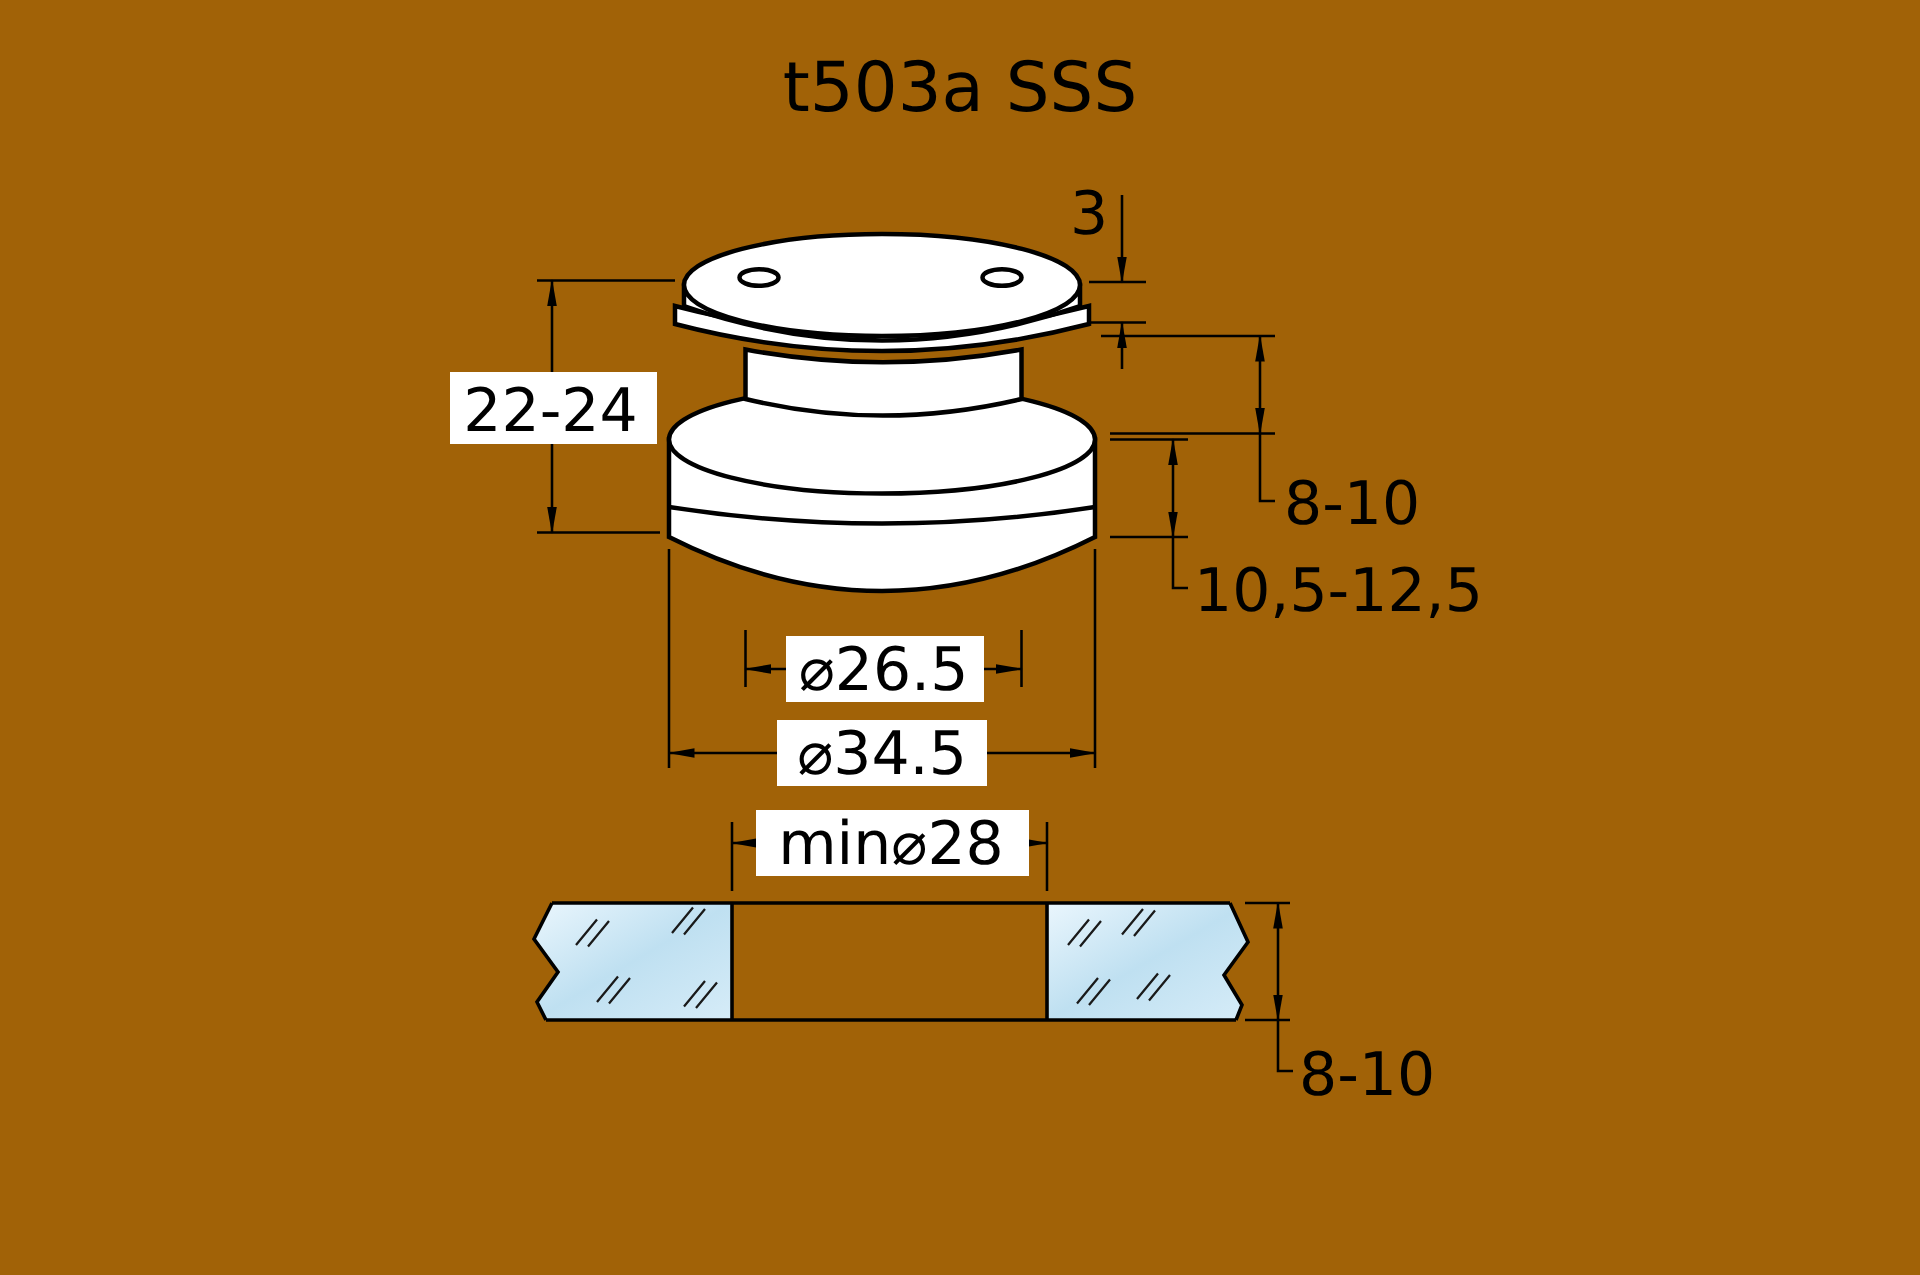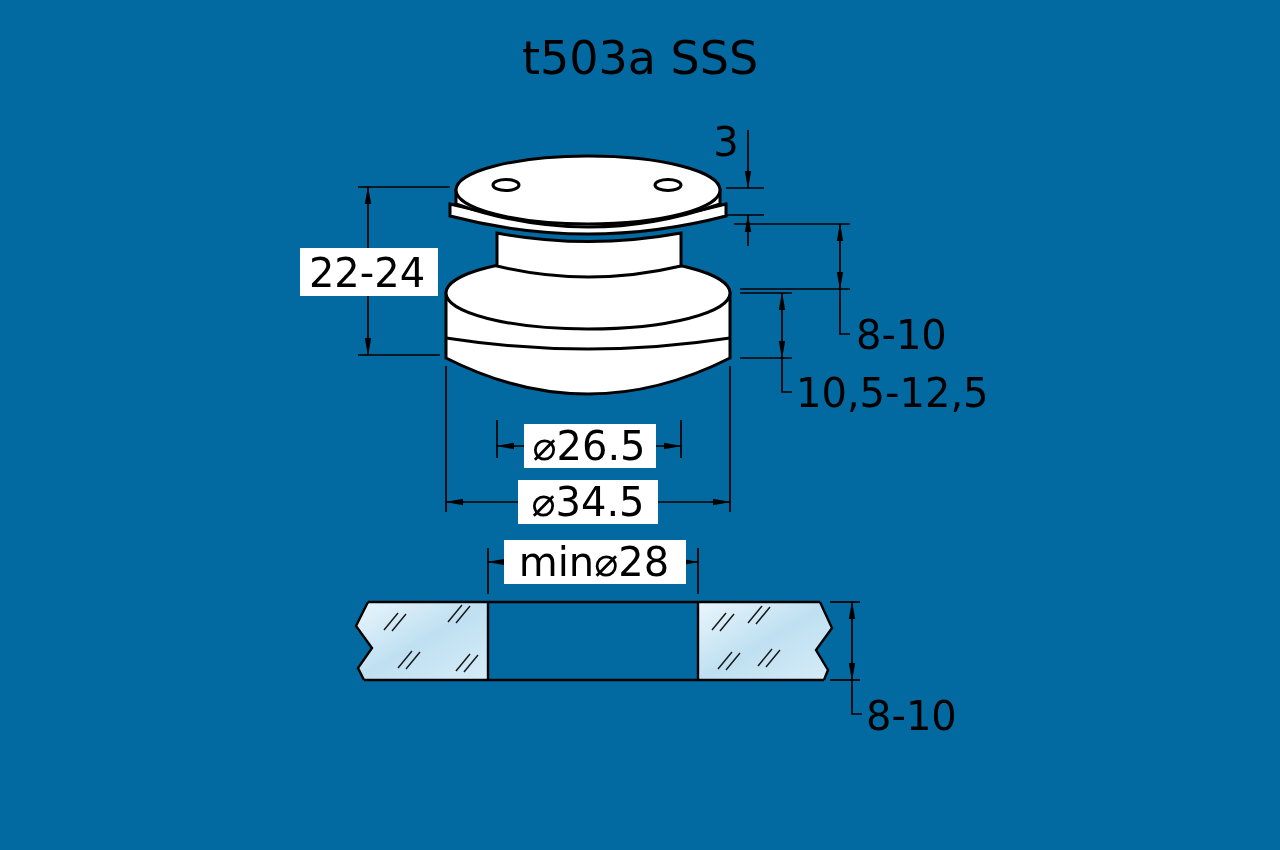--- a/index.html
+++ b/index.html
@@ -7,21 +7,21 @@
     padding: 0;
     background: #ffffff;
     width: 1280px;
     height: 850px;
     overflow: hidden;
   }
   .stage {
     position: relative;
     width: 1280px;
     height: 850px;
-    background: #0369a1;
+    background: #a16207;
   }
   svg { display: block; }
   .part-outline { stroke: #000; stroke-width: 3; fill: #fff; }
   .part-line    { stroke: #000; stroke-width: 3; fill: none; }
   .dim-line     { stroke: #000; stroke-width: 1.7; fill: none; }
   .glass-line   { stroke: #000; stroke-width: 2.4; fill: none; }
   .hatch-line   { stroke: #1a1a1a; stroke-width: 1.5; fill: none; }
   .mask-rect    { fill: #ffffff; stroke: none; }
   .dim-text {
     font-family: "DejaVu Sans", "Liberation Sans", sans-serif;

